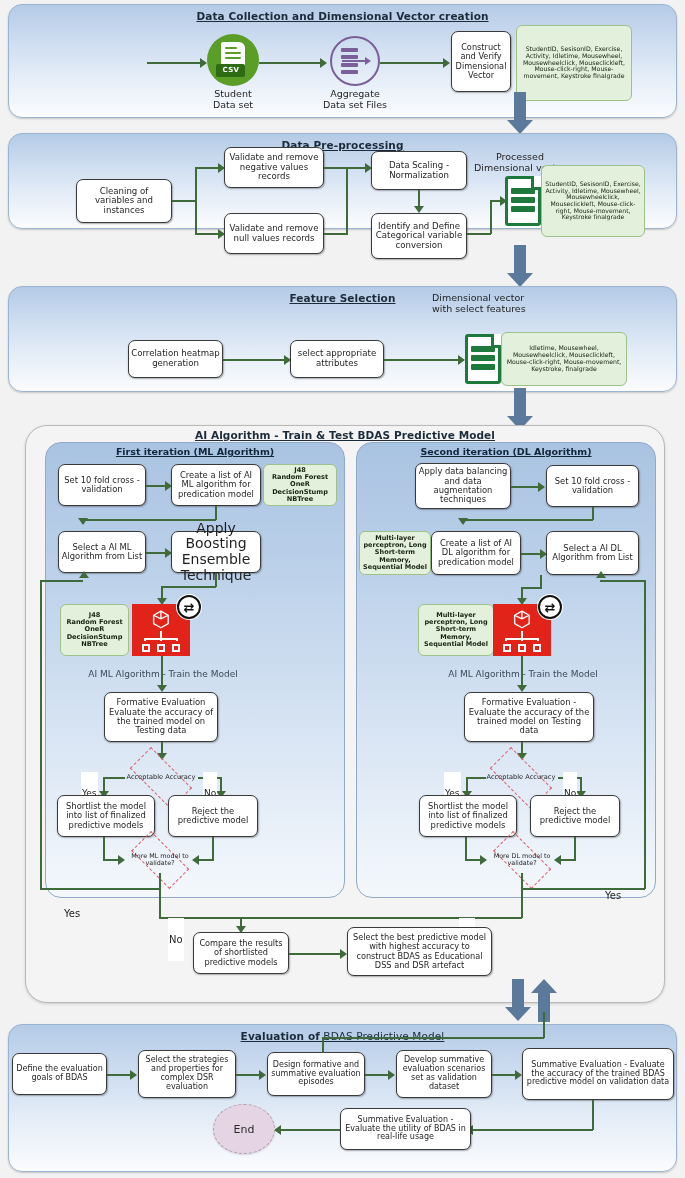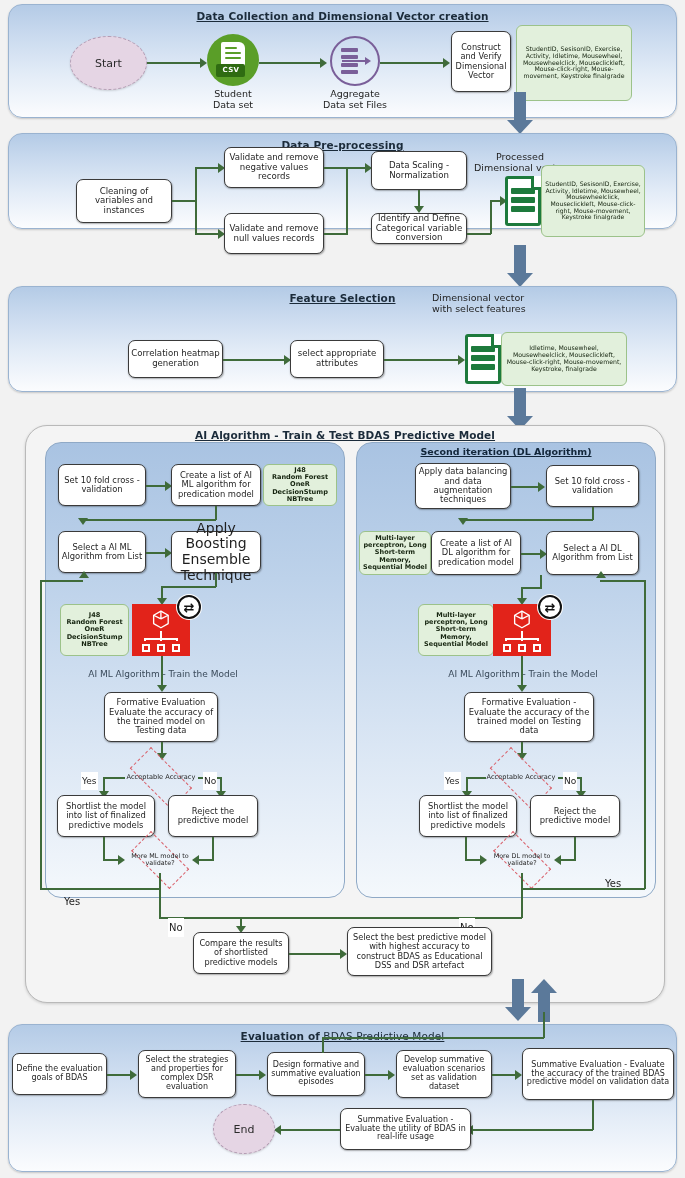--- a/index.html
+++ b/index.html
@@ -91,21 +91,21 @@
   
   .h, .v { position:absolute; background:#3f6b3a; }
   .h { height:1.6px; }
   .v { width:1.6px; }
   .ar { position:absolute; width:0; height:0; }
   .ar.down  { border-left:5px solid transparent; border-right:5px solid transparent; border-top:7px solid #3f6b3a; }
   .ar.up    { border-left:5px solid transparent; border-right:5px solid transparent; border-bottom:7px solid #3f6b3a; }
   .ar.right { border-top:5px solid transparent; border-bottom:5px solid transparent; border-left:7px solid #3f6b3a; }
   .ar.left  { border-top:5px solid transparent; border-bottom:5px solid transparent; border-right:7px solid #3f6b3a; }
 
-  .elbl { position:absolute; font-size:9px; color:#1f1f1f; background:#ffffff; padding:4px 1px; }
+  .elbl { position:absolute; font-size:9px; color:#1f1f1f; background:#ffffff; padding:16px 1px; }
   .elbl.nb { background:transparent; }
 
   
   .blockarrow { position:absolute; }
   .blockarrow .shaft { position:absolute; background:#5b799a; }
   .blockarrow .head  { position:absolute; width:0; height:0; }
   .blockarrow.down .head { border-left:13px solid transparent; border-right:13px solid transparent; border-top:14px solid #5b799a; }
   .blockarrow.up   .head { border-left:13px solid transparent; border-right:13px solid transparent; border-bottom:14px solid #5b799a; }
 
   
@@ -180,23 +180,20 @@
 </style>
 </head>
 <body>
 
 <div id="stage">
 
   <div class="band" style="left:8px; top:4px; width:669px; height:114px;">
     <div class="band-title">Data Collection and Dimensional Vector creation</div>
   </div>
 
-  <div class="terminal" style="left:70px; top:36px; width:77px; height:54px; font-size:11px;">
-    <span>Start</span>
-  </div>
 
   <div class="h" style="left:147px; top:62px; width:54px;"></div>
   <div class="ar right" style="left:200px; top:58px;"></div>
 
   <div class="csvicon" style="left:207px; top:34px; width:52px; height:52px;">
     <div class="circ"></div>
     <div class="page">
       <i style="top:14%; width:52%;"></i>
       <i style="top:30%; width:68%;"></i>
       <i style="top:46%; width:68%;"></i>
@@ -271,21 +268,21 @@
   <div class="h" style="left:346px; top:167px; width:22px;"></div>
   <div class="ar right" style="left:365px; top:163px;"></div>
 
   <div class="box" style="left:371px; top:151px; width:96px; height:39px; font-size:8.6px;">
     <span>Data Scaling - Normalization</span>
   </div>
 
   <div class="v" style="left:418px; top:190px; height:20px;"></div>
   <div class="ar down" style="left:414px; top:206px;"></div>
 
-  <div class="box" style="left:371px; top:213px; width:96px; height:31px; font-size:8.6px;">
+  <div class="box" style="left:371px; top:213px; width:96px; height:46px; font-size:8.6px;">
     <span>Identify and Define Categorical variable conversion</span>
   </div>
 
   <div class="h" style="left:467px; top:233px; width:24px;"></div>
   <div class="v" style="left:490px; top:200px; height:34px;"></div>
   <div class="h" style="left:490px; top:200px; width:12px;"></div>
   <div class="ar right" style="left:500px; top:196px;"></div>
 
   <div class="cap" style="left:452px; top:152px; width:136px; font-size:9.5px;">
     <div>Processed</div>
@@ -347,20 +344,21 @@
   <div class="blockarrow down" style="left:505px; top:388px; width:30px; height:42px;">
     <div class="shaft" style="left:9px; top:0; width:12px; height:30px;"></div>
     <div class="head" style="left:2px; top:28px;"></div>
   </div>
 
   <div class="ai-outer" style="left:25px; top:425px; width:640px; height:578px;">
   </div>
   <div class="band-title" style="left:25px; width:640px; top:429px; font-size:10.5px;">AI Algorithm - Train &amp; Test BDAS Predictive Model</div>
 
   <div class="ai-sub" style="left:45px; top:442px; width:300px; height:456px;"></div>
+  <div class="ai-sub-title" style="left:45px; width:300px; top:446px;">First iteration (ML Algorithm)</div>
 
   <div class="box" style="left:58px; top:464px; width:88px; height:42px; font-size:8.4px;">
     <span>Set 10 fold cross - validation</span>
   </div>
   <div class="h" style="left:146px; top:485px; width:22px;"></div>
   <div class="ar right" style="left:165px; top:481px;"></div>
 
   <div class="box" style="left:171px; top:464px; width:90px; height:42px; font-size:8.4px;">
     <span>Create a list of AI ML algorithm for predication model</span>
   </div>

